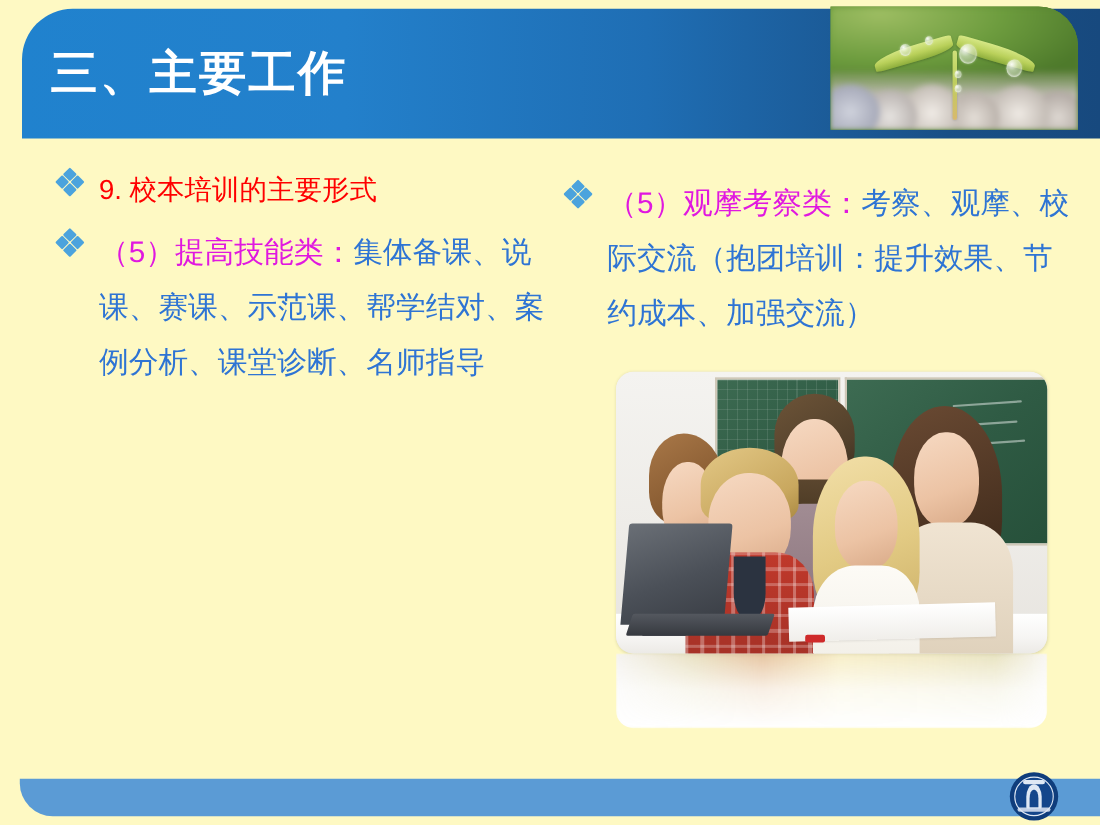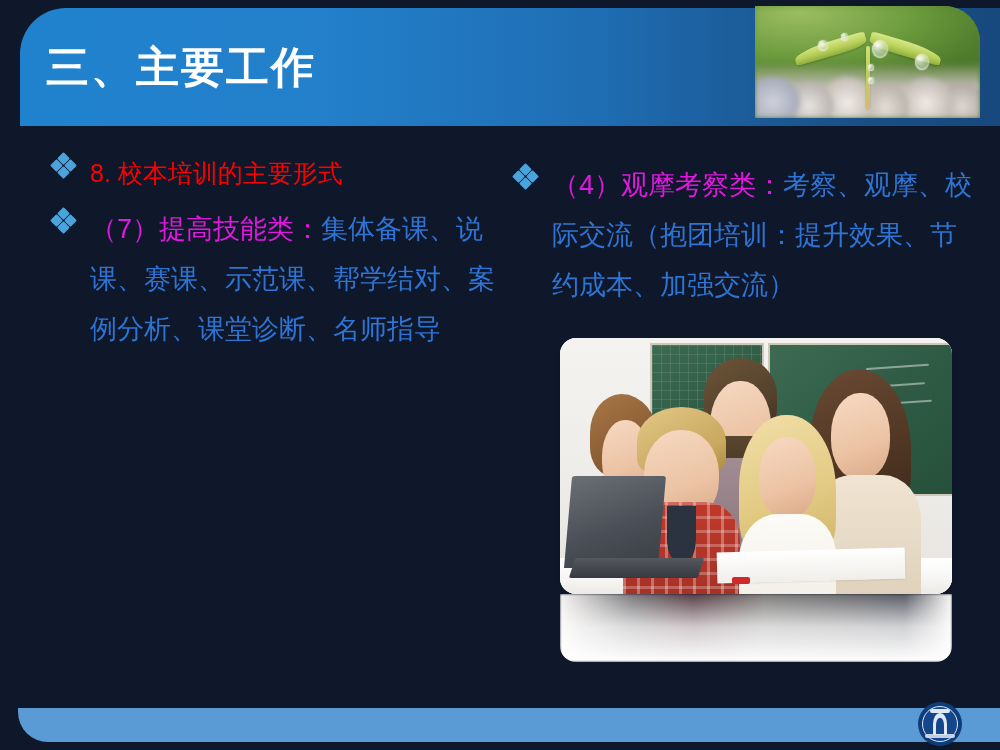--- a/index.html
+++ b/index.html
@@ -13,21 +13,21 @@
     position: relative;
     overflow: hidden;
     font-family: "Liberation Sans", "DejaVu Sans", sans-serif;
   }
 
   
   #slide {
     position: absolute;
     left: 0; top: 0;
     width: 1000px; height: 750px;
-    background: #0f172a;
+    background: #fef9c3;
   }
 
   
   #header-banner {
     position: absolute;
     left: 20px;
     top: 8px;
     width: 980px;
     height: 118px;
     border-top-left-radius: 46px;
@@ -395,46 +395,46 @@
 
   <div id="left-col" class="col">
 
     <div class="bullet-row" id="b-left-0">
       <span class="bullet-mark">
         <i class="d d1"></i>
           <i class="d d2"></i>
           <i class="d d3"></i>
           <i class="d d4"></i>
       </span>
-      <span class="bullet-text red">8. 校本培训的主要形式</span>
+      <span class="bullet-text red">9. 校本培训的主要形式</span>
     </div>
 
 
     <div class="bullet-row">
       <span class="bullet-mark">
         <i class="d d1"></i>
           <i class="d d2"></i>
           <i class="d d3"></i>
           <i class="d d4"></i>
       </span>
-      <span class="bullet-text"><span class="lead">（7）提高技能类：</span><span>集体备课、说课、赛课、示范课、帮学结对、案例分析、课堂诊断、名师指导</span></span>
+      <span class="bullet-text"><span class="lead">（5）提高技能类：</span><span>集体备课、说课、赛课、示范课、帮学结对、案例分析、课堂诊断、名师指导</span></span>
     </div>
 
 
   </div>
 
   <div id="right-col" class="col">
     <div class="bullet-row">
       <span class="bullet-mark">
         <i class="d d1"></i>
           <i class="d d2"></i>
           <i class="d d3"></i>
           <i class="d d4"></i>
       </span>
-      <span class="bullet-text"><span class="lead">（4）观摩考察类：</span><span>考察、观摩、校际交流（抱团培训：提升效果、节约成本、加强交流）</span></span>
+      <span class="bullet-text"><span class="lead">（5）观摩考察类：</span><span>考察、观摩、校际交流（抱团培训：提升效果、节约成本、加强交流）</span></span>
     </div>
   </div>
 
   <div id="main-photo-wrap">
     <div id="main-photo">
       <div class="ph-wall"></div>
       <div class="ph-board b1"></div>
       <div class="ph-board b2">
         <i class="chalk" style="left:52%;top:14%;width:34%;"></i>
         <i class="chalk" style="left:56%;top:26%;width:28%;"></i>

